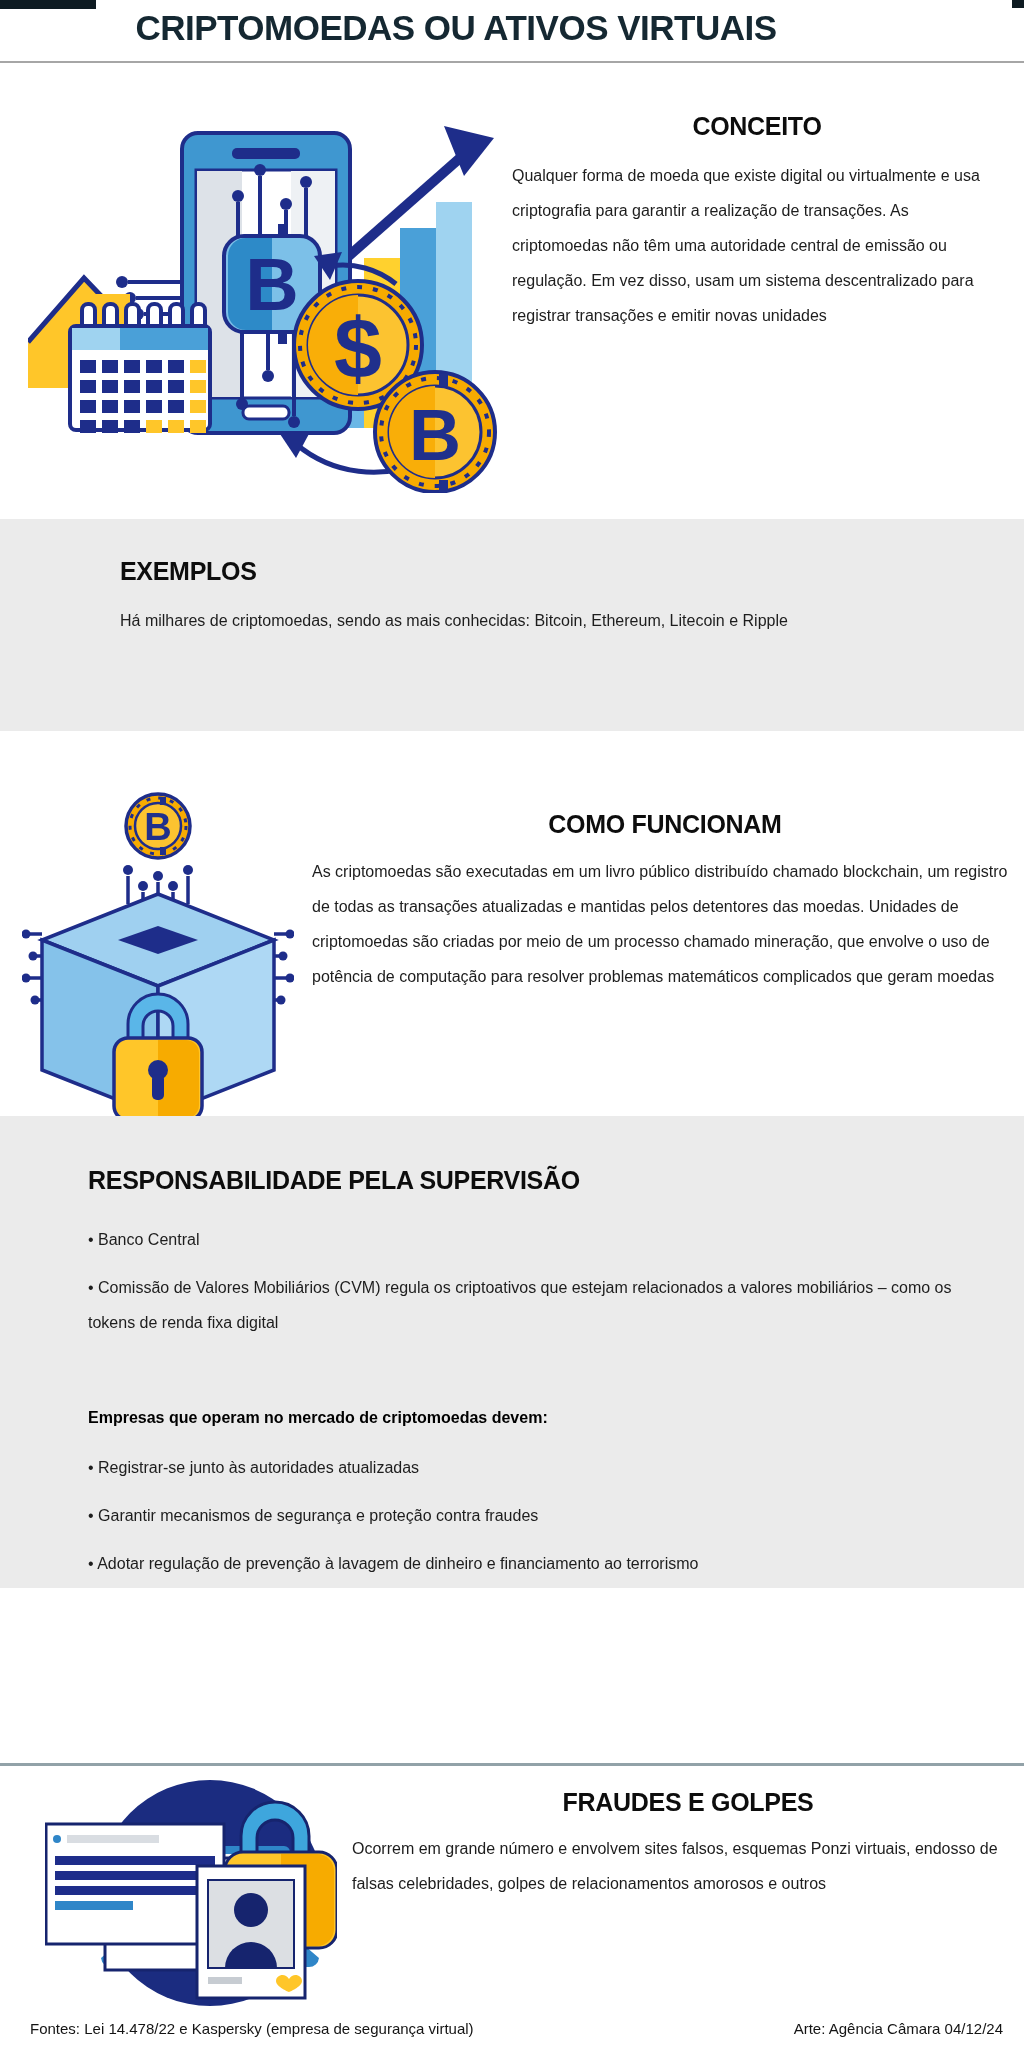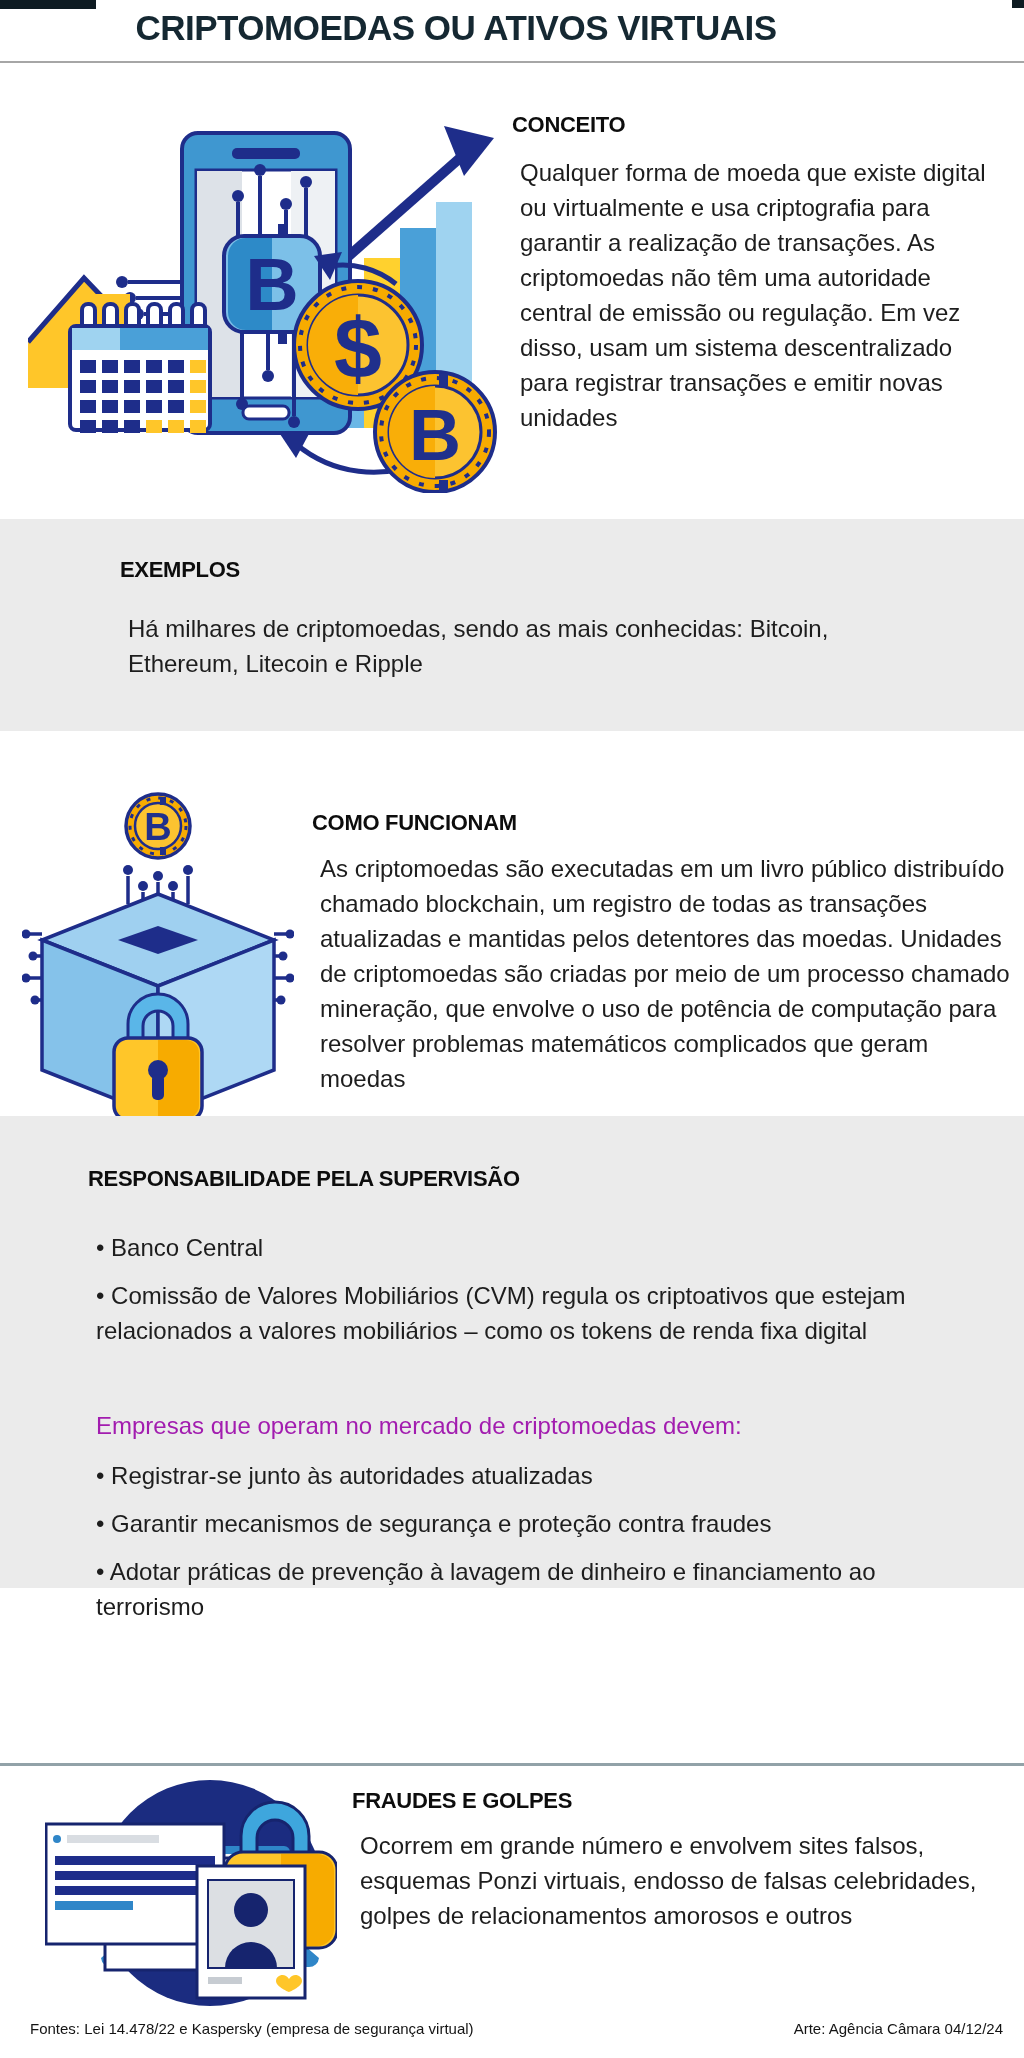--- a/index.html
+++ b/index.html
@@ -3,23 +3,23 @@
 <meta charset="utf-8">
 <style>
   html,body{margin:0;padding:0;background:#fff;}
   .page{position:relative;width:1024px;height:2058px;background:#ffffff;overflow:hidden;
         font-family:"Liberation Sans", sans-serif;color:#1d1d1d;}
   .abs{position:absolute;}
   .corner-bar{background:#0e1b22;}
   .main-title{top:8px;left:0;width:912px;text-align:center;font-size:35px;font-weight:bold;
               letter-spacing:-0.5px;color:#152832;}
   .title-rule{top:61px;left:0;width:1024px;height:2px;background:#a6a6a6;}
-  h2.sec{margin:0;font-size:22px;font-weight:bold;letter-spacing:-0.3px;color:#0d0d0d;}
-  p.body{margin:8px;font-size:24px;line-height:35px;color:#1d1d1d;}
-  p.body.bold{font-weight:normal;color:#a21caf;}
+  h2.sec{margin:0;font-size:25px;font-weight:bold;letter-spacing:-0.3px;color:#0d0d0d;text-align:center;}
+  p.body{margin:0;font-size:16px;line-height:35px;color:#1d1d1d;}
+  p.body.bold{font-weight:bold;color:#000000;}
   .band{left:0;width:1024px;background:#ebebeb;padding-left:8px;}
   .band1{top:519px;height:212px;}
   .band2{top:1116px;height:472px;}
   .sep-line{top:1763px;left:0;width:1024px;height:3px;background:#92a2a8;}
   .footer-text{font-size:15px;color:#141414;}
   svg{display:block;}
 </style>
 </head>
 <body>
 
@@ -249,21 +249,21 @@
     <p class="body" style="margin-top:15px;width:700px;">As criptomoedas são executadas em um livro público distribuído chamado blockchain, um registro de todas as transações atualizadas e mantidas pelos detentores das moedas. Unidades de criptomoedas são criadas por meio de um processo chamado mineração, que envolve o uso de potência de computação para resolver problemas matemáticos complicados que geram moedas</p>
   </div>
 
   <div class="abs band band2">
     <h2 class="sec abs" style="left:88px;top:50px;">RESPONSABILIDADE PELA SUPERVISÃO</h2>
     <p class="body abs" style="left:88px;top:106px;width:880px;">• Banco Central</p>
     <p class="body abs" style="left:88px;top:154px;width:880px;">• Comissão de Valores Mobiliários (CVM) regula os criptoativos que estejam relacionados a valores mobiliários – como os tokens de renda fixa digital</p>
     <p class="body bold abs" style="left:88px;top:284px;width:880px;">Empresas que operam no mercado de criptomoedas devem:</p>
     <p class="body abs" style="left:88px;top:334px;width:880px;">• Registrar-se junto às autoridades atualizadas</p>
     <p class="body abs" style="left:88px;top:382px;width:880px;">• Garantir mecanismos de segurança e proteção contra fraudes</p>
-    <p class="body abs" style="left:88px;top:430px;width:880px;">• Adotar práticas de prevenção à lavagem de dinheiro e financiamento ao terrorismo</p>
+    <p class="body abs" style="left:88px;top:430px;width:880px;">• Adotar regulação de prevenção à lavagem de dinheiro e financiamento ao terrorismo</p>
   </div>
 
   <div class="abs sep-line"></div>
 
   <div class="abs" style="left:45px;top:1758px;width:292px;height:264px;">
     <svg width="292" height="264" viewBox="0 0 292 264">
       <circle cx="165" cy="135" r="113" fill="#1b2c80"></circle>
 
       <g>
         <rect x="95" y="88" width="150" height="100" rx="6" fill="#2f86c8"></rect>

